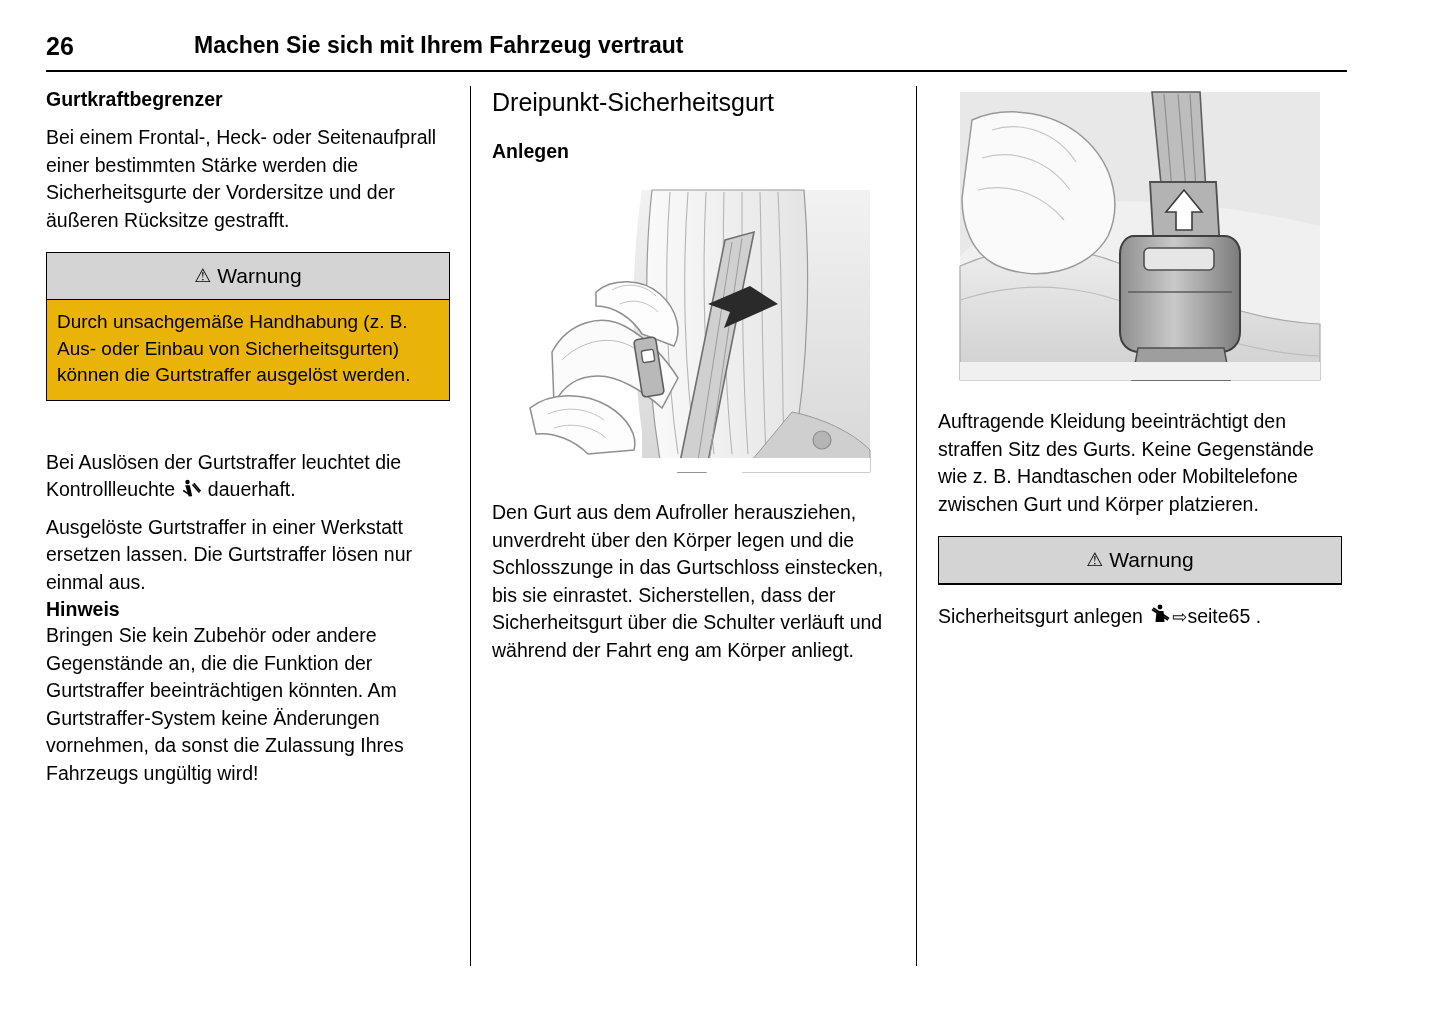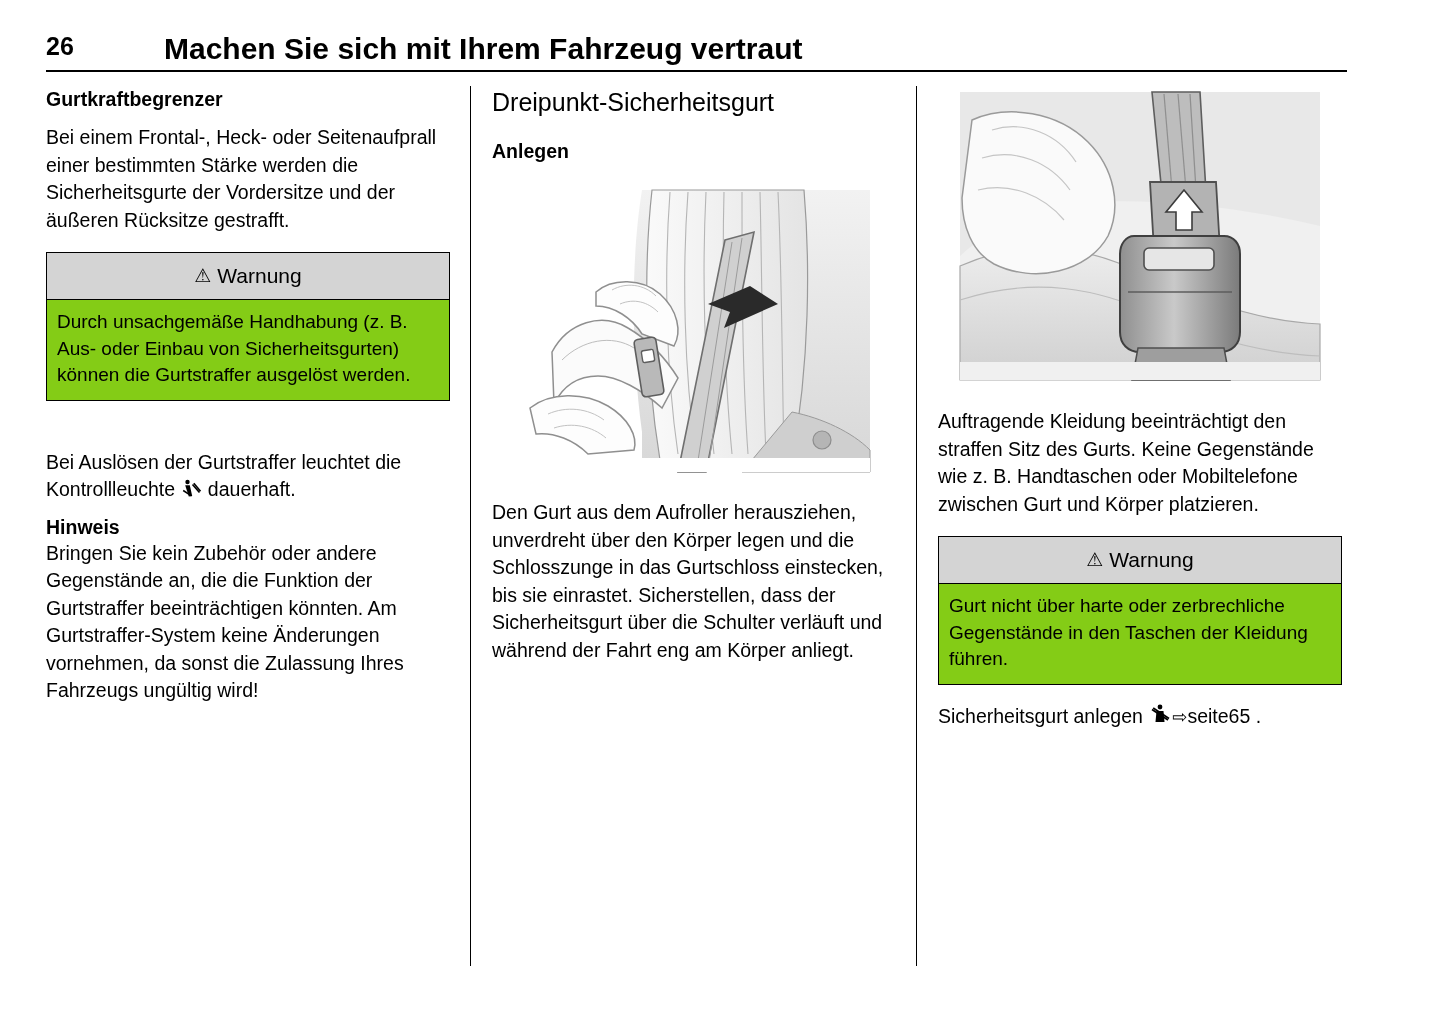--- a/index.html
+++ b/index.html
@@ -32,23 +32,23 @@
   .header-pagenum {
     position: absolute;
     left: 0;
     top: 0;
     font-size: 25px;
     font-weight: bold;
     letter-spacing: 0px;
   }
   .header-title {
     position: absolute;
-    left: 118px;
+    left: 148px;
     top: 0;
-    font-size: 30px;
+    font-size: 23px;
     font-weight: bold;
   }
   .header-rule {
     position: absolute;
     left: 46px;
     top: 70px;
     width: 1301px;
     height: 2px;
     background: #000000;
   }
@@ -89,21 +89,21 @@
     line-height: 27.5px;
     margin: 0 0 18px 0;
   }
   p.tight {
     margin-bottom: 0;
   }
   
   .warnbox {
     border: 1.5px solid #000000;
     margin: 4px 0 18px 0;
-    background: #84cc16;
+    background: #eab308;
   }
   .warnbox-head {
     background: #d4d4d4;
     border-bottom: 1.5px solid #000000;
     text-align: center;
     font-size: 21px;
     padding: 10px 4px 10px 4px;
     line-height: 26px;
   }
   .warnbox-head .tri {
@@ -174,20 +174,21 @@
           <path d="M5.2 7.2 L9.8 7.2 L12.2 18 L8.8 18.6 Z" fill="#000"></path>
           <path d="M12.5 6.5 L19.5 14.5" stroke="#000" stroke-width="1.6" fill="none"></path>
           <path d="M13.8 5.2 L20.5 13.2" stroke="#000" stroke-width="1.6" fill="none"></path>
           <path d="M3.2 12.5 L11.5 17.8" stroke="#000" stroke-width="1.5" fill="none"></path>
         </svg>
       </span>
       <span>dauerhaft.</span>
     </p>
 
 
+    <p class="body tight" style="margin-bottom:0;">Ausgelöste Gurtstraffer in einer Werkstatt ersetzen lassen. Die Gurtstraffer lösen nur einmal aus.</p>
 
     <div class="subhead" style="margin-bottom:0;">Hinweis</div>
 
     <p class="body">Bringen Sie kein Zubehör oder andere Gegenstände an, die die Funktion der Gurtstraffer beeinträchtigen könnten. Am Gurtstraffer-System keine Änderungen vornehmen, da sonst die Zulassung Ihres Fahrzeugs ungültig wird!</p>
   </div>
 
   <div class="col col2">
 
     <div class="sechead">Dreipunkt-Sicherheitsgurt</div>
     <div class="subhead" style="margin-bottom:18px;">Anlegen</div>
@@ -294,21 +295,20 @@
         <rect x="22" y="276" width="360" height="18" fill="#f0f0f0"></rect>
       </svg>
     </div>
 
     <p class="body">Auftragende Kleidung beeinträchtigt den straffen Sitz des Gurts. Keine Gegenstände wie z. B. Handtaschen oder Mobiltelefone zwischen Gurt und Körper platzieren.</p>
 
     <div class="warnbox">
       <div class="warnbox-head">
         <span class="tri">⚠</span><span>Warnung</span>
       </div>
-      <div class="warnbox-body">Gurt nicht über harte oder zerbrechliche Gegenstände in den Taschen der Kleidung führen.</div>
     </div>
 
     <p class="body">
       <span>Sicherheitsgurt anlegen</span>
       <span class="inline-icon">
         <svg width="24" height="24" viewBox="0 0 24 24" aria-hidden="true">
           <circle cx="12" cy="4" r="2.4" fill="#000"></circle>
           <path d="M8.5 8 L15.5 8 L16.5 19 L7.5 19 Z" fill="#000"></path>
           <path d="M4 6.5 L20 17" stroke="#000" stroke-width="1.7" fill="none"></path>
           <path d="M5.2 5 L21 15.5" stroke="#000" stroke-width="1.7" fill="none"></path>

